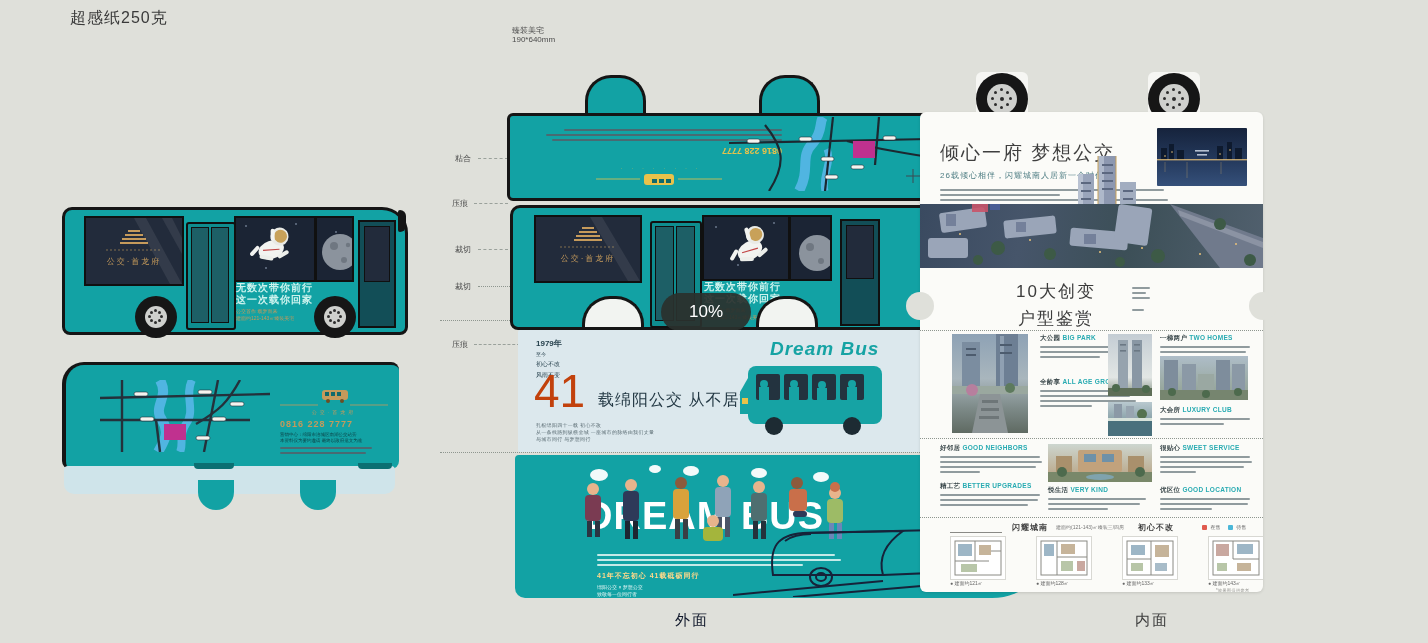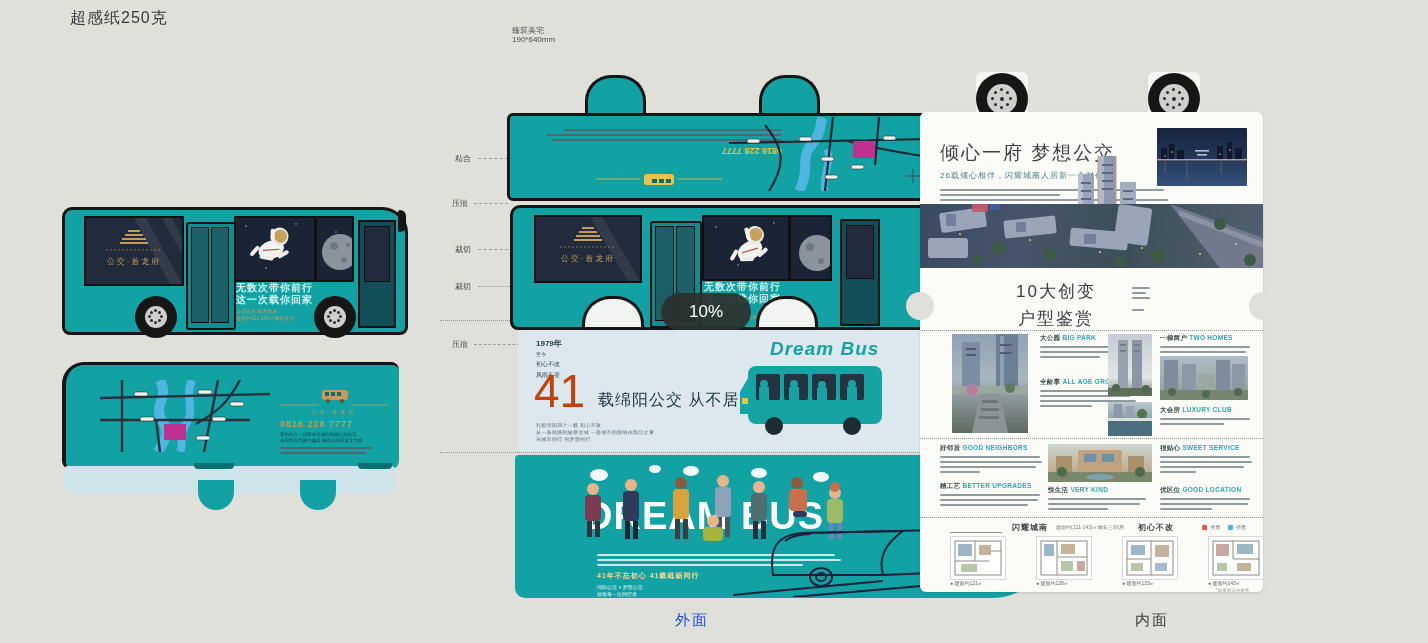--- a/index.html
+++ b/index.html
@@ -438,21 +438,21 @@
           <line x1="254" y1="28" x2="258" y2="36"></line>
         </g>
         <g stroke="#16233a" stroke-width="2">
           <line x1="0" y1="78" x2="150" y2="64"></line>
             <line x1="60" y1="80" x2="200" y2="68"></line>
         </g>
       </svg>
     </div>
   </div>
 
-  <div class="abs" style="left:675px;top:611px;font-size:15px;color:#1d4ed8;letter-spacing:2px;" data-name="outer-caption">外面</div>
+  <div class="abs" style="left:675px;top:611px;font-size:15px;color:#0f172a;letter-spacing:2px;" data-name="outer-caption">外面</div>
 
   <div class="abs" data-name="inner-wheel-tab-left" style="left:976px;top:72px;width:52px;height:56px;background:#f6f6f3;border-radius:6px 6px 0 0;"></div>
   <div class="abs" data-name="inner-wheel-tab-right" style="left:1148px;top:72px;width:52px;height:56px;background:#f6f6f3;border-radius:6px 6px 0 0;"></div>
   <div class="abs wheel-outer" data-name="inner-wheel-left" style="left:976px;top:73px;width:52px;height:52px;">
     <div class="wheel-hub" style="left:11px;top:11px;width:30px;height:30px;"></div>
     <div class="lug" style="left:24px;top:15px;"></div>
       <div class="lug" style="left:15px;top:24px;"></div>
     <div class="lug" style="left:33px;top:24px;"></div>
       <div class="lug" style="left:24px;top:33px;"></div>
     <div class="lug" style="left:18px;top:18px;"></div>

